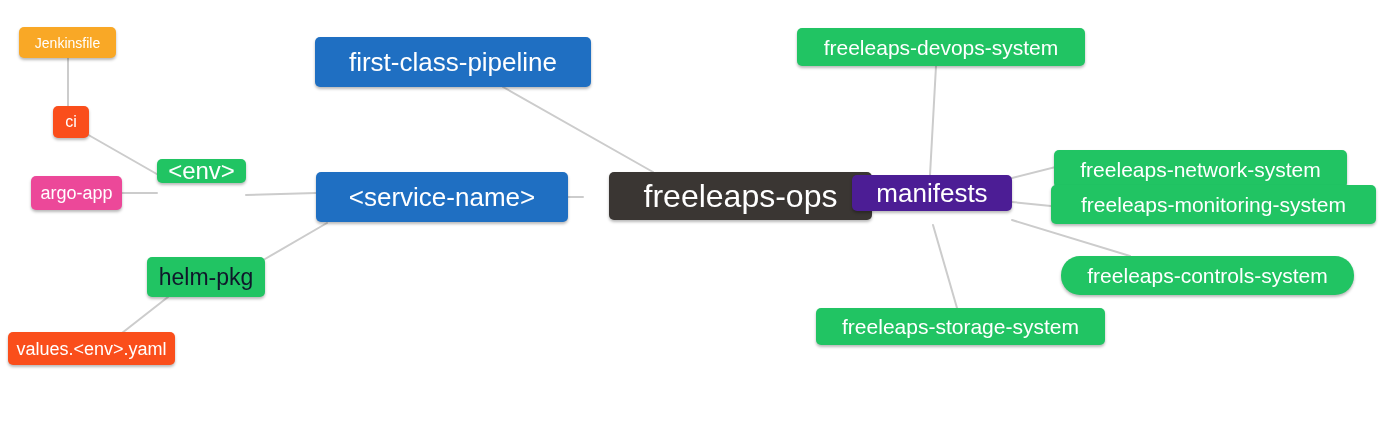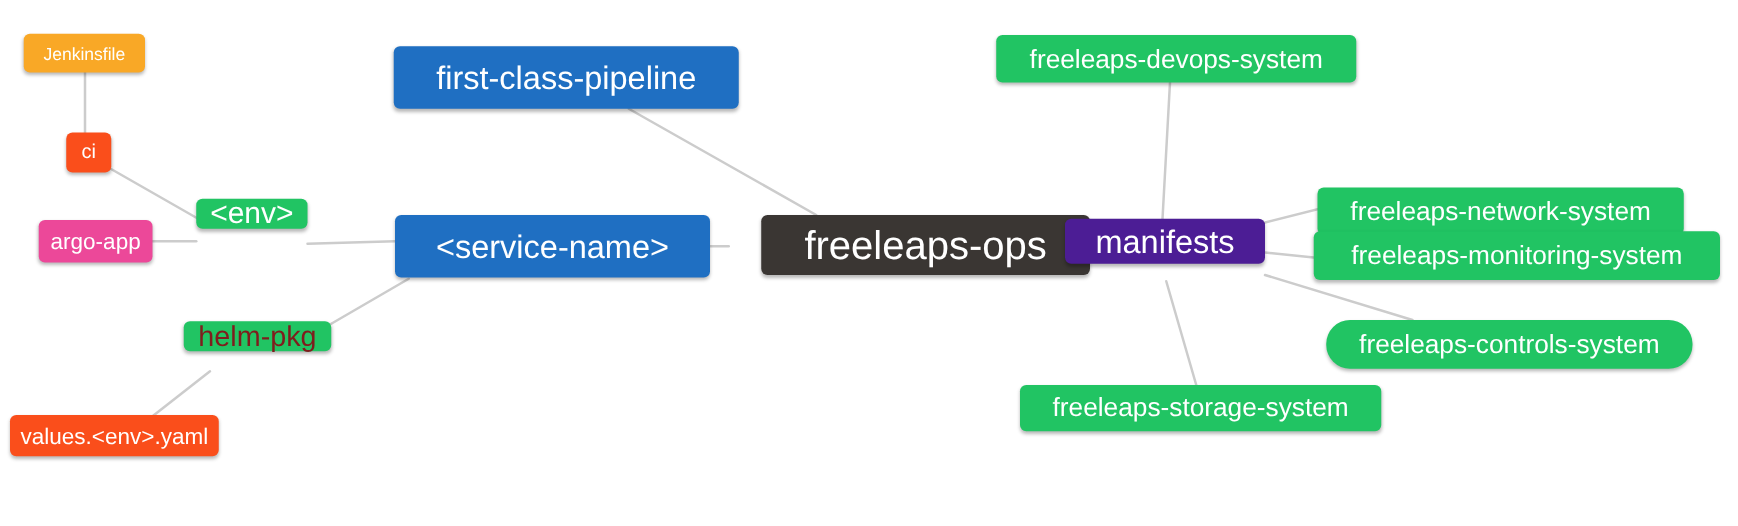--- a/index.html
+++ b/index.html
@@ -56,21 +56,21 @@
       <line x1="1012" y1="178" x2="1115" y2="152" stroke="#cccccc" stroke-width="2" stroke-linecap="round"></line>
       <line x1="1012" y1="202" x2="1051" y2="206" stroke="#cccccc" stroke-width="2" stroke-linecap="round"></line>
       <line x1="1012" y1="220" x2="1130" y2="256" stroke="#cccccc" stroke-width="2" stroke-linecap="round"></line>
       <line x1="933" y1="225" x2="957" y2="308" stroke="#cccccc" stroke-width="2" stroke-linecap="round"></line>
     </svg>
   <div id="nodes">
       <div class="node" style="left: 19px; top: 27px; width: 97px; height: 31px; font-size: 14px; background: rgb(249, 168, 38); color: rgb(255, 255, 255);">Jenkinsfile</div>
       <div class="node" style="left: 53px; top: 106px; width: 36px; height: 32px; font-size: 16px; background: rgb(250, 78, 27); color: rgb(255, 255, 255);">ci</div>
       <div class="node" style="left: 31px; top: 176px; width: 91px; height: 34px; font-size: 18px; background: #ec4899; color: rgb(255, 255, 255);">argo-app</div>
       <div class="node" style="left: 157px; top: 159px; width: 89px; height: 24px; font-size: 24px; background: rgb(33, 196, 99); color: rgb(255, 255, 255);">&lt;env&gt;</div>
-      <div class="node" style="left: 147px; top: 257px; width: 118px; height: 24px; font-size: 23px; background: rgb(33, 196, 99); color: #7f1d1d;">helm-pkg</div>
+      <div class="node" style="left: 147px; top: 257px; width: 118px; height: 40px; font-size: 23px; background: rgb(33, 196, 99); color: #0f172a;">helm-pkg</div>
       <div class="node" style="left: 8px; top: 332px; width: 167px; height: 33px; font-size: 18px; background: rgb(250, 78, 27); color: rgb(255, 255, 255);">values.&lt;env&gt;.yaml</div>
       <div class="node" style="left: 315px; top: 37px; width: 276px; height: 50px; font-size: 26px; background: rgb(31, 111, 194); color: rgb(255, 255, 255);">first-class-pipeline</div>
       <div class="node" style="left: 316px; top: 172px; width: 252px; height: 50px; font-size: 26px; background: rgb(31, 111, 194); color: rgb(255, 255, 255);">&lt;service-name&gt;</div>
       <div class="node" style="left: 569px; top: 172px; width: 263px; height: 48px; font-size: 32px; background: rgb(58, 54, 51); color: rgb(255, 255, 255); margin-left: 40px;">freeleaps-ops</div>
       <div class="node" style="left: 852px; top: 175px; width: 160px; height: 36px; font-size: 26px; background: #4c1d95; color: rgb(255, 255, 255);">manifests</div>
       <div class="node" style="left: 797px; top: 28px; width: 288px; height: 38px; font-size: 21px; background: rgb(33, 196, 99); color: rgb(255, 255, 255);">freeleaps-devops-system</div>
       <div class="node" style="left: 1054px; top: 112px; width: 293px; height: 38px; font-size: 21px; background: rgb(33, 196, 99); color: rgb(255, 255, 255); margin-top: 38px;">freeleaps-network-system</div>
       <div class="node" style="left: 1051px; top: 185px; width: 325px; height: 39px; font-size: 21px; background: rgb(33, 196, 99); color: rgb(255, 255, 255); text-align: center;">freeleaps-monitoring-system</div>
       <div class="node" style="left: 1061px; top: 256px; width: 293px; height: 39px; font-size: 21px; background: rgb(33, 196, 99); color: rgb(255, 255, 255); border-radius: 19px;">freeleaps-controls-system</div>
       <div class="node" style="left: 816px; top: 308px; width: 289px; height: 37px; font-size: 21px; background: rgb(33, 196, 99); color: rgb(255, 255, 255);">freeleaps-storage-system</div>

